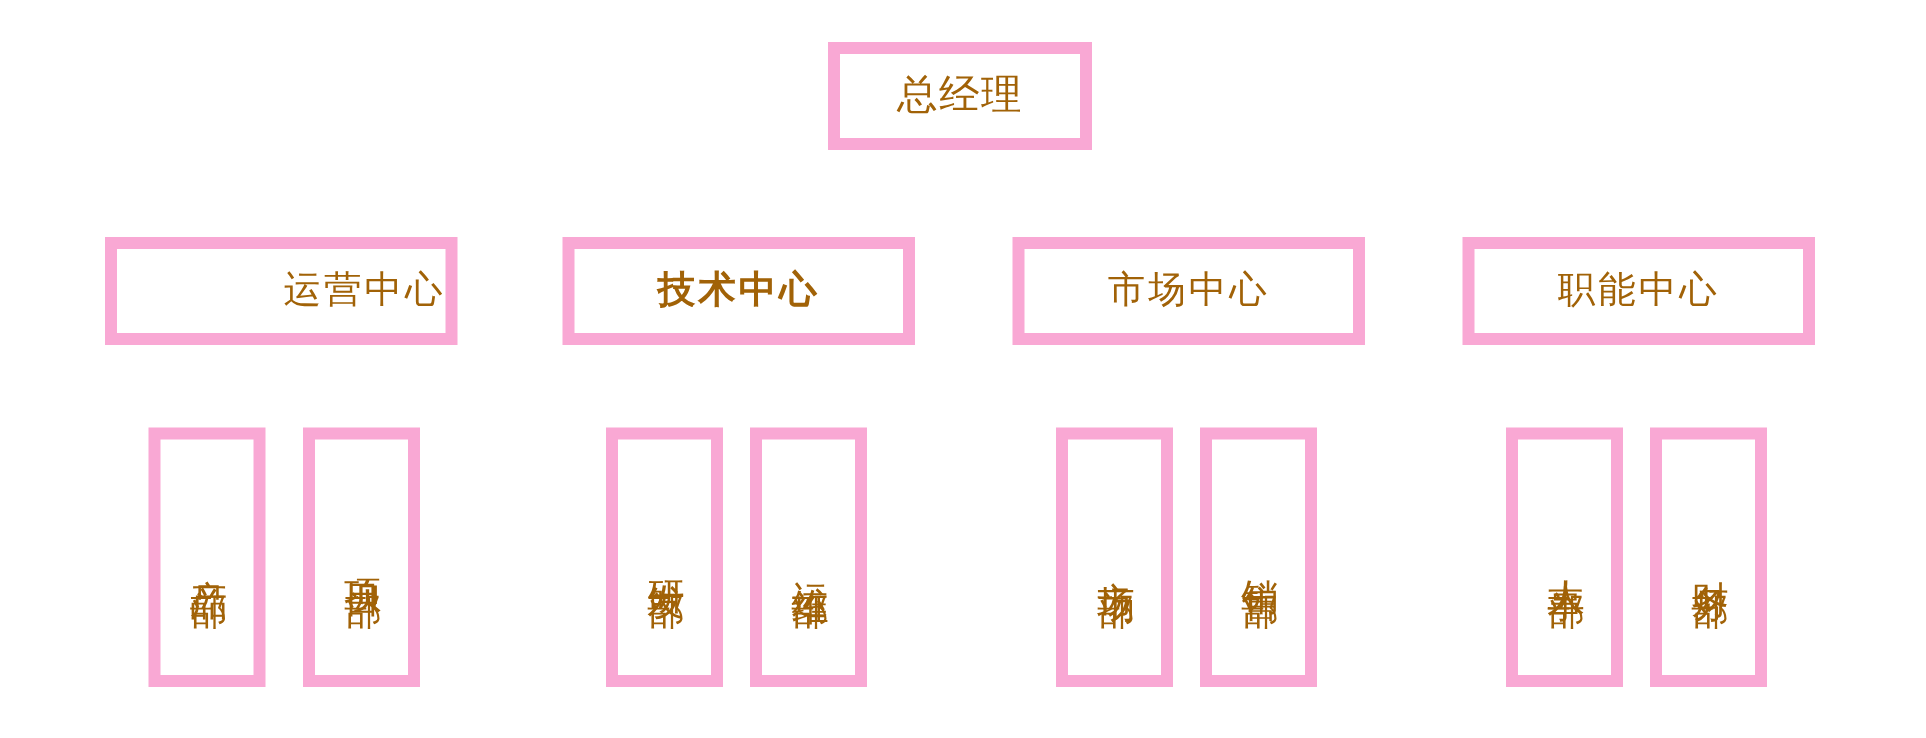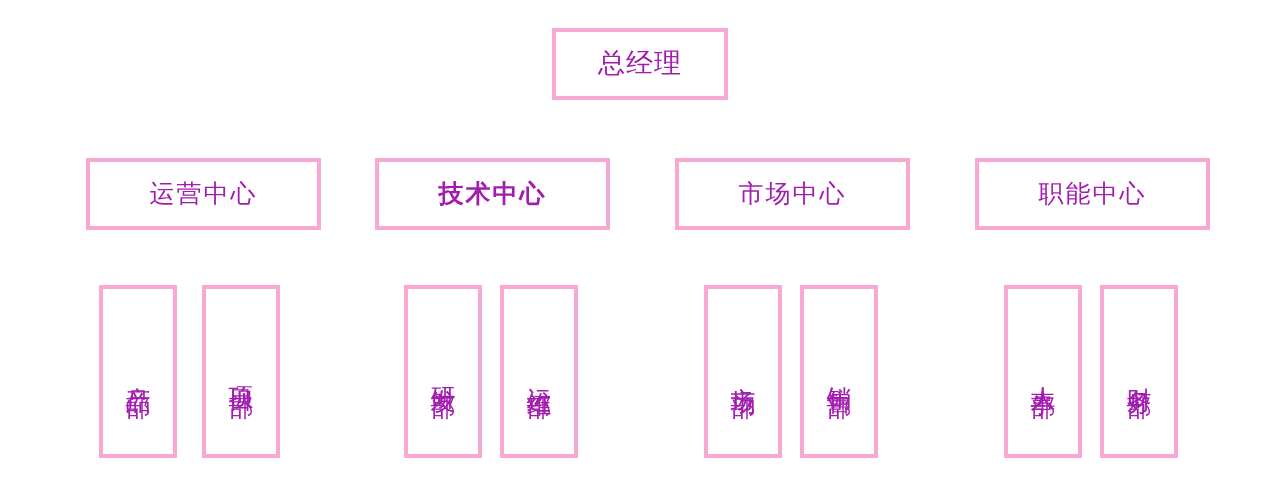--- a/index.html
+++ b/index.html
@@ -12,22 +12,22 @@
     width: 1284px;
     height: 492px;
     background: #ffffff;
     overflow: hidden;
     font-family: "Liberation Serif", "DejaVu Serif", serif;
   }
   .node {
     position: absolute;
     box-sizing: border-box;
     background: #ffffff;
-    border: 4px solid #f9a8d4;
-    color: #a21caf;
+    border: 8px solid #f9a8d4;
+    color: #a16207;
     display: flex;
     align-items: center;
     justify-content: center;
     text-align: center;
     line-height: 1.15;
     user-select: none;
   }
   
   .level-1 {
     left: 552px;
@@ -38,21 +38,21 @@
     letter-spacing: 1px;
   }
   
   .level-2 {
     top: 158px;
     width: 235px;
     height: 72px;
     font-size: 25px;
     letter-spacing: 2px;
   }
-  .l2-col-0 { left: 86px; }
+  .l2-col-0 { left: 70px; justify-content: flex-end; }
   .l2-col-1 { left: 375px; font-weight: bold; }
   .l2-col-2 { left: 675px; }
   .l2-col-3 { left: 975px; }
   
   .level-3 {
     top: 285px;
     width: 78px;
     height: 173px;
     font-size: 25px;
   }

